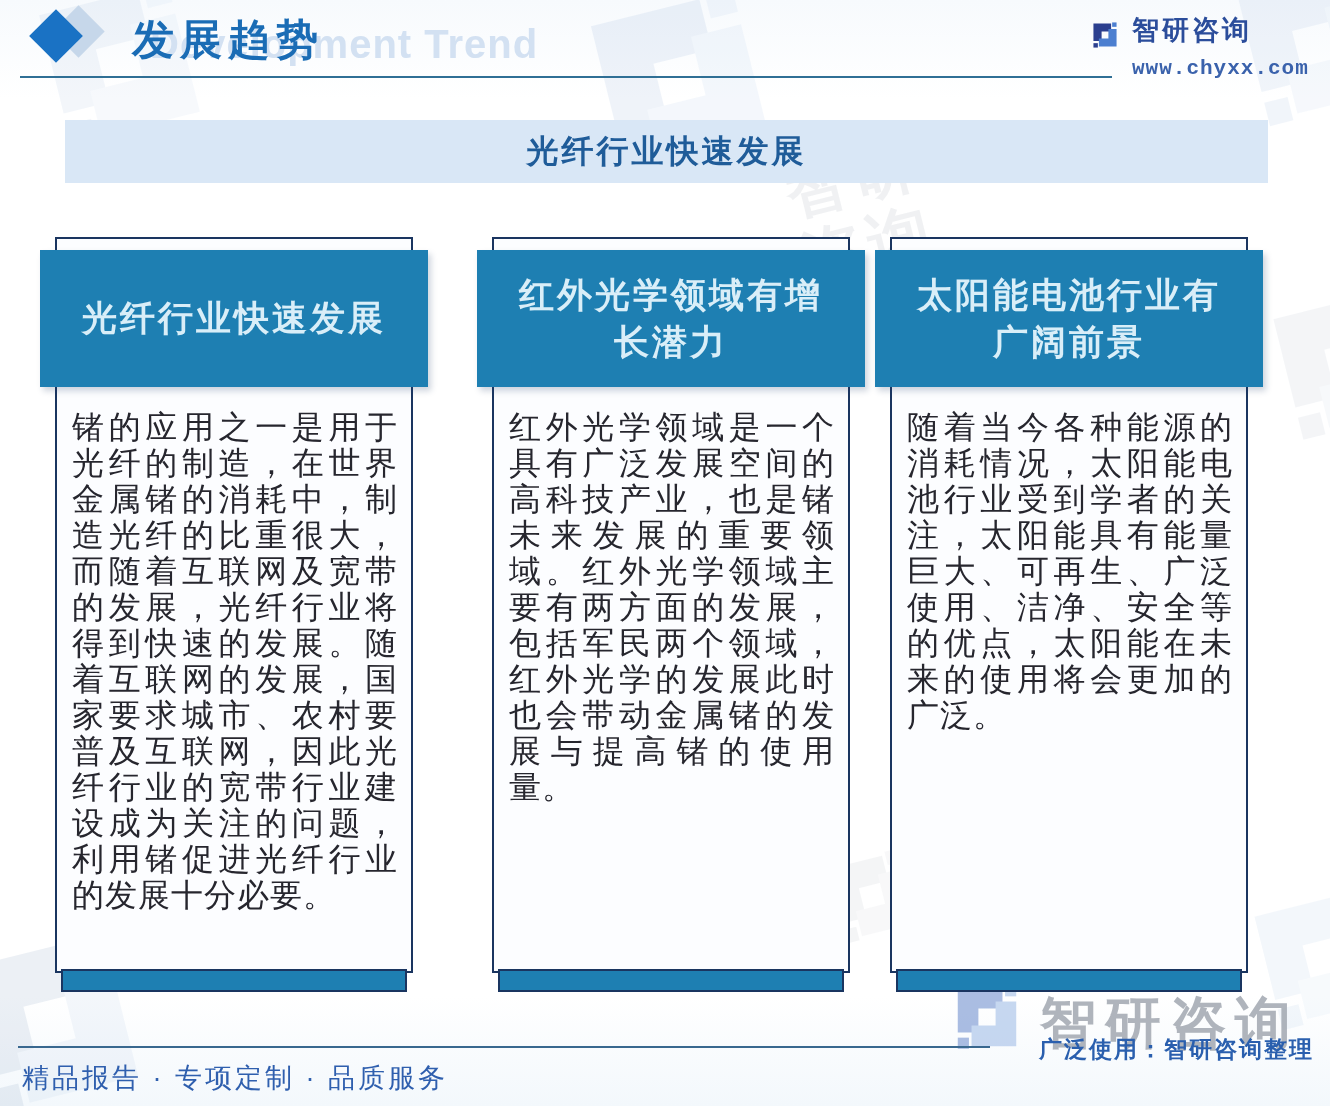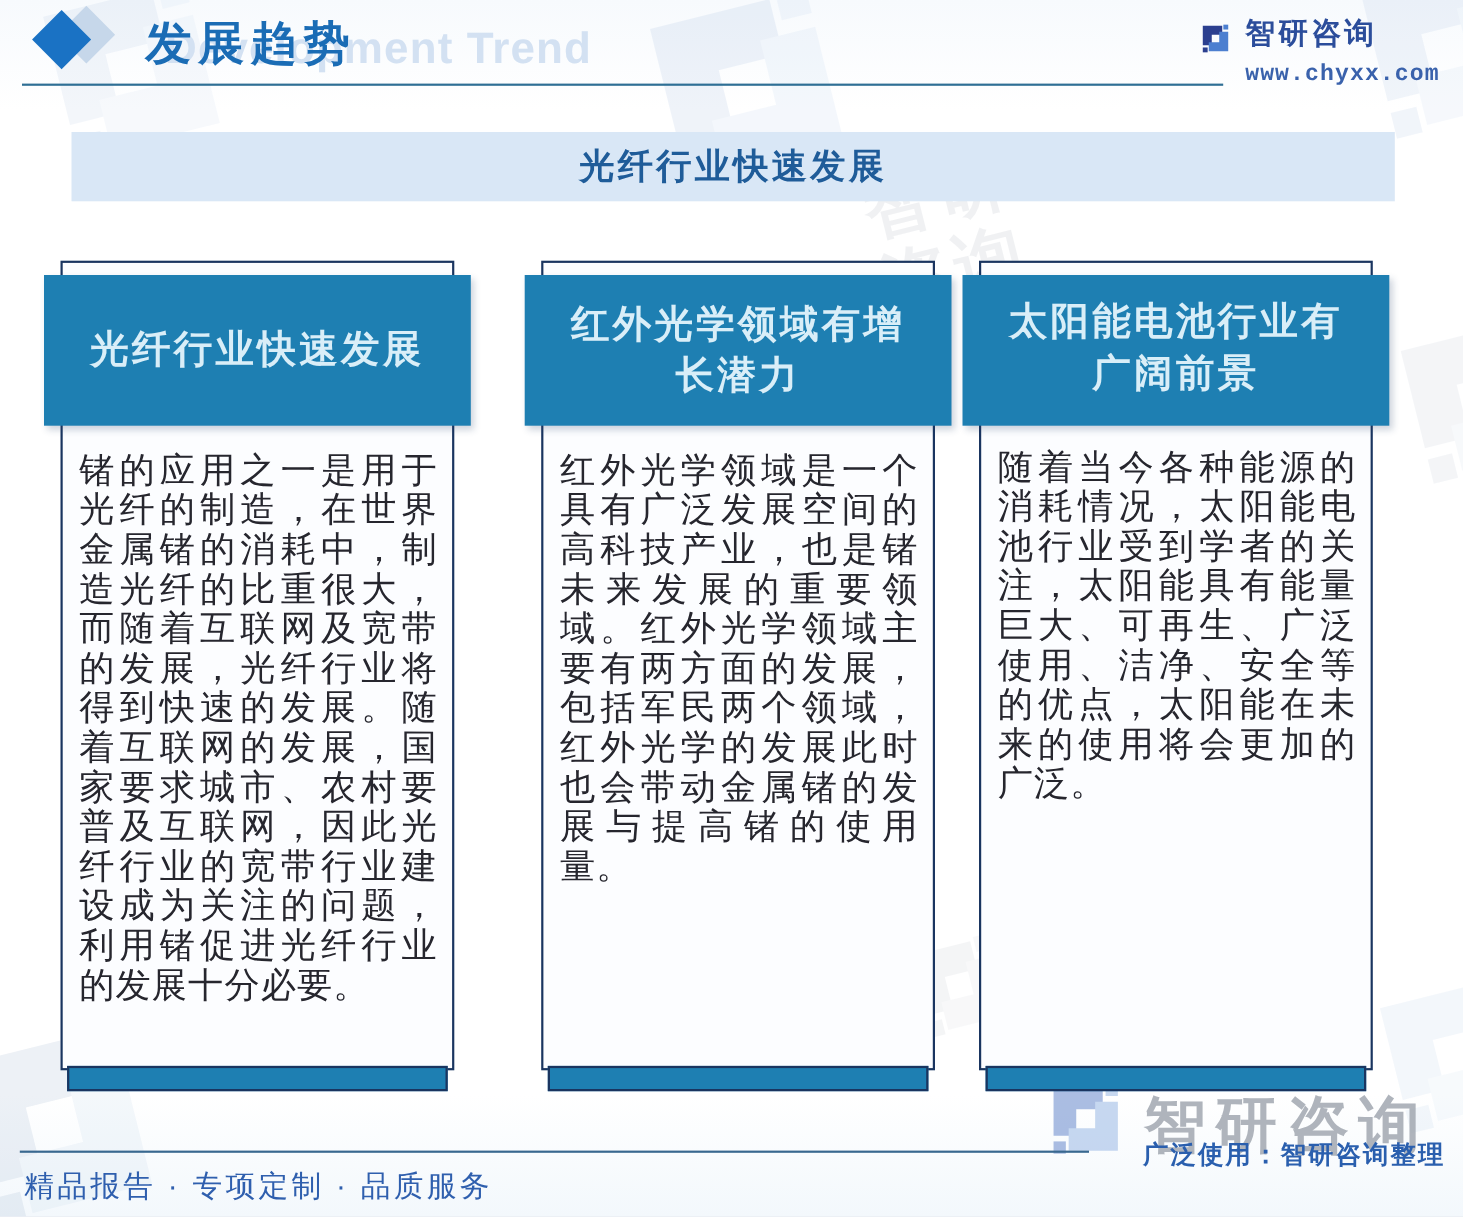--- a/index.html
+++ b/index.html
@@ -37,21 +37,21 @@
   .brand-icon{position:absolute;left:-44px;top:4px;width:34px;height:38px;}
   .brand-name{font-size:27px;font-weight:600;color:#2b4d9b;letter-spacing:3px;white-space:nowrap;}
   .brand-site{margin-top:9px;font-size:21px;font-weight:bold;color:#3a62ac;letter-spacing:1px;
     font-family:"Liberation Mono","DejaVu Sans Mono",monospace;white-space:nowrap;}
   
   .banner{position:absolute;left:65px;top:120px;width:1203px;height:63px;background:#d9e7f6;
     display:flex;align-items:center;justify-content:center;z-index:1;}
   .banner-title{font-size:32px;font-weight:bold;color:#1f5c99;letter-spacing:3px;}
   
   .card{position:absolute;top:237px;width:388px;height:755px;z-index:1;}
-  .card.c1{left:40px;} .card.c2{left:477px;} .card.c3{left:875px;font-family:Liberation Mono, monospace;}
+  .card.c1{left:40px;} .card.c2{left:477px;} .card.c3{left:875px;}
   .card-outline{position:absolute;left:15px;right:15px;top:0;bottom:19px;
     border:2px solid #1a3560;background:#fcfdff;}
   .card-header{position:absolute;left:0;right:0;top:13px;height:137px;background:#1e7fb2;
     display:flex;align-items:center;justify-content:center;text-align:center;
     padding:0 28px;box-sizing:border-box;color:#d9eef8;font-size:35px;font-weight:bold;
     letter-spacing:3px;line-height:1.32;box-shadow:3px 4px 6px rgba(35,65,105,.22);}
   .card-body{position:absolute;left:32px;right:30px;top:172px;bottom:26px;
     font-size:32px;line-height:36px;letter-spacing:1px;color:#26262e;text-align:justify;}
   .card-pedestal{position:absolute;left:21px;right:21px;bottom:0;height:19px;
     background:#1e7fb2;border:2px solid #1a3560;}

